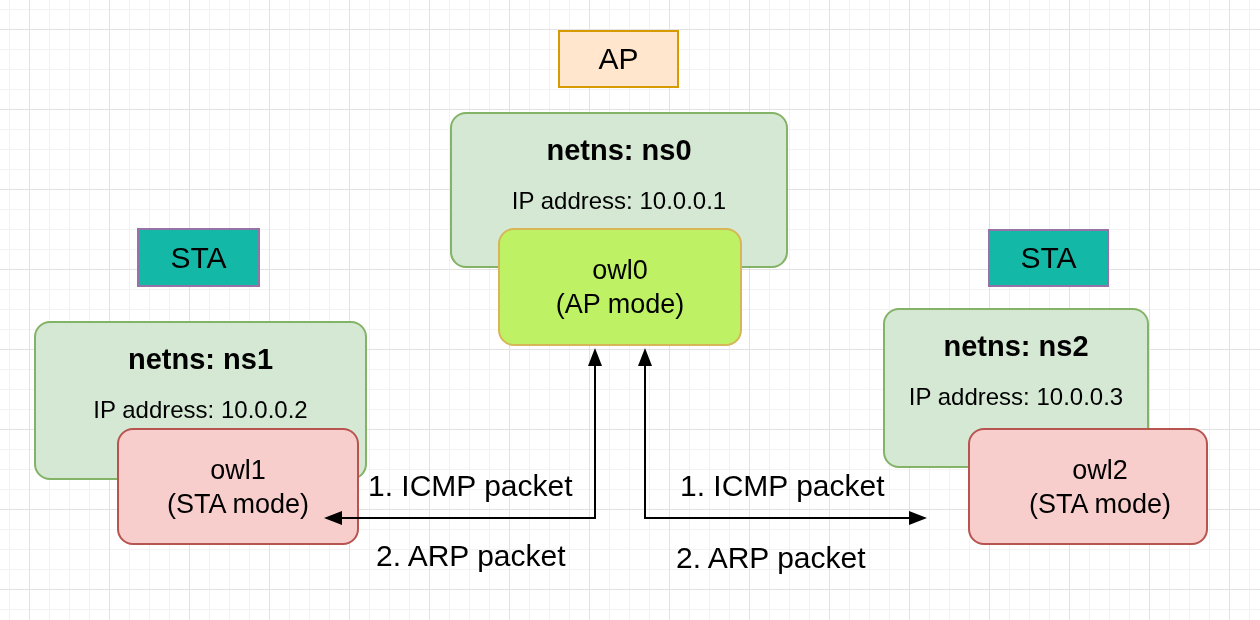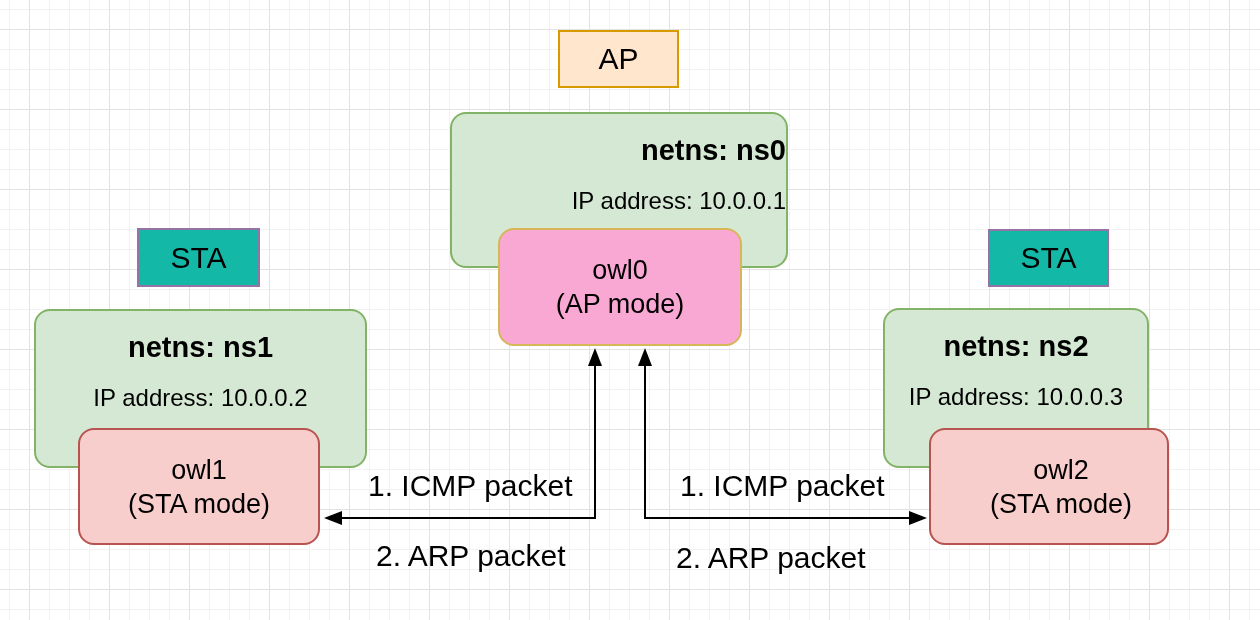--- a/index.html
+++ b/index.html
@@ -59,33 +59,34 @@
     font-size: 24px;
     line-height: 28px;
   }
   .iface {
     border-radius: 16px;
     font-size: 27px;
     line-height: 34px;
     z-index: 2;
   }
   .iface.yellow {
-    background: #f9a8d4;
+    background: #bef264;
     border: 2px solid #d6b656;
   }
   .iface.red {
     background: #f8cecc;
     border: 2px solid #b85450;
+    margin-left: 39px;
   }
   
   #ap-badge    { left: 558px; top: 30px;  width: 121px; height: 58px; }
   #sta-left    { left: 137px; top: 228px; width: 123px; height: 59px; }
   #sta-right   { left: 988px; top: 229px; width: 121px; height: 58px; }
-  #ns0         { left: 450px; top: 112px; width: 338px; height: 156px; align-items: flex-end; }
-  #ns1         { left: 34px;  top: 309px; width: 333px; height: 159px; }
+  #ns0         { left: 450px; top: 112px; width: 338px; height: 156px; }
+  #ns1         { left: 34px;  top: 321px; width: 333px; height: 159px; }
   #ns2         { left: 883px; top: 308px; width: 266px; height: 160px; }
   #owl0        { left: 498px; top: 228px; width: 244px; height: 118px; }
   #owl1        { left: 78px;  top: 428px; width: 242px; height: 117px; }
   #owl2        { left: 929px; top: 428px; width: 240px; height: 117px; padding-left: 24px; }
 
   #edge-layer {
     position: absolute;
     left: 0; top: 0;
     width: 1260px;
     height: 620px;

